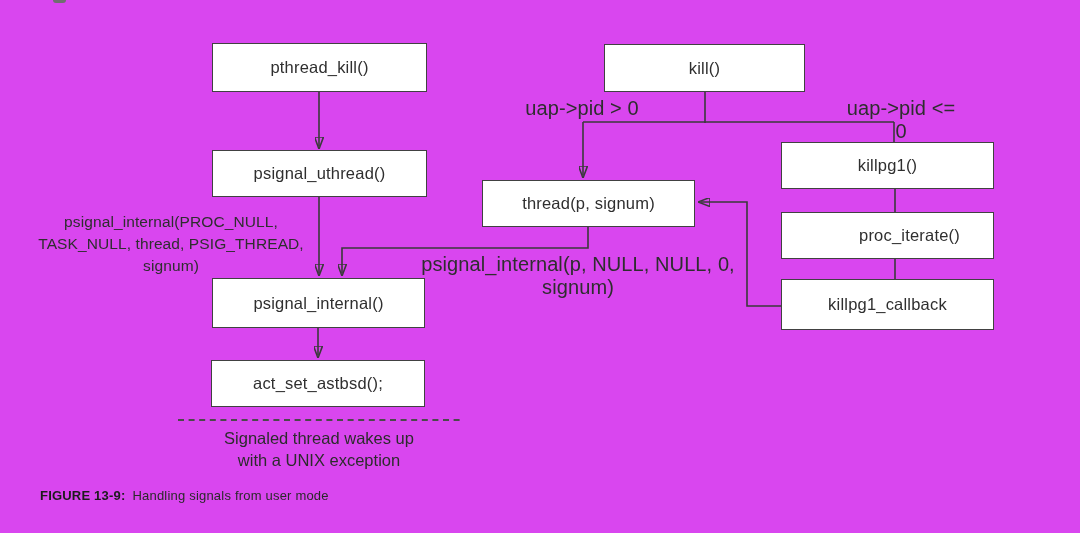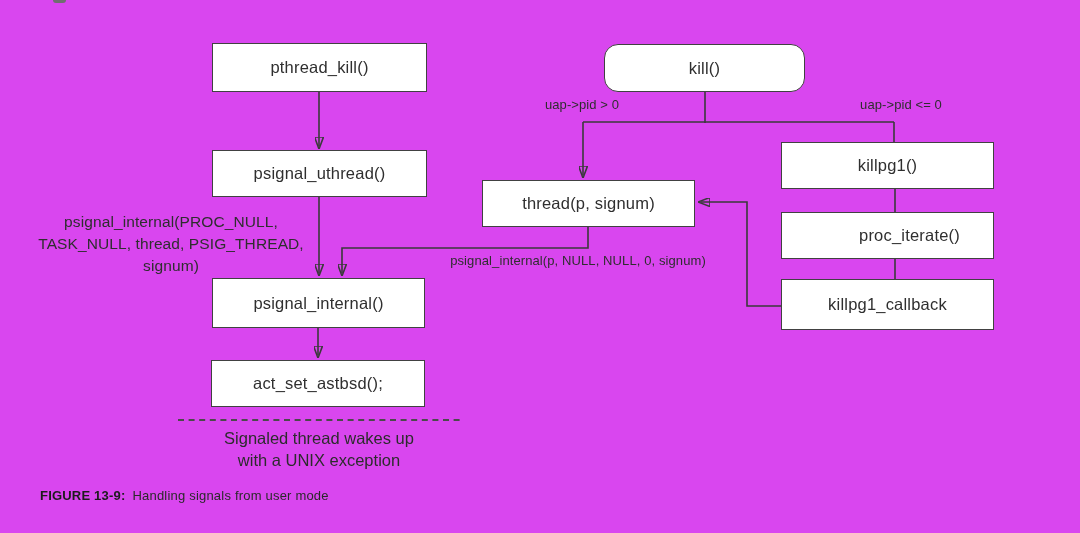--- a/index.html
+++ b/index.html
@@ -19,29 +19,29 @@
     display:flex;align-items:center;justify-content:center;
     font-size:16.5px;
     letter-spacing:0.2px;
     color:#2f2f2f;
     z-index:2;
   }
   .n-pthread  {left:212px; top:43px;  width:215px; height:49px;}
   .n-uthread  {left:212px; top:150px; width:215px; height:47px;}
   .n-internal {left:212px; top:278px; width:213px; height:50px;}
   .n-act      {left:211px; top:360px; width:214px; height:47px;}
-  .n-kill     {left:604px; top:44px;  width:201px; height:48px;border-radius:14px;}
+  .n-kill     {left:604px; top:44px;  width:201px; height:48px;}
   .n-psignal  {left:482px; top:180px; width:213px; height:47px;}
   .n-killpg1  {left:781px; top:142px; width:213px; height:47px;}
   .n-prociter {left:781px; top:212px; width:213px; height:47px;padding-left:44px;}
   .n-callback {left:781px; top:279px; width:213px; height:51px;}
 
   .edge-label{
     position:absolute;
-    font-size:13px;
+    font-size:20px;
     color:#2e2e2e;
     text-align:center;
     z-index:3;
     letter-spacing:0.1px;
   }
   .lbl-left{left:32px; top:211px; width:278px; line-height:22px; font-size:15.5px;}
   .lbl-mid {left:420px; top:253px; width:316px;}
   .lbl-gt  {left:521px; top:97px;  width:122px;}
   .lbl-le  {left:840px; top:97px;  width:122px;}
 

